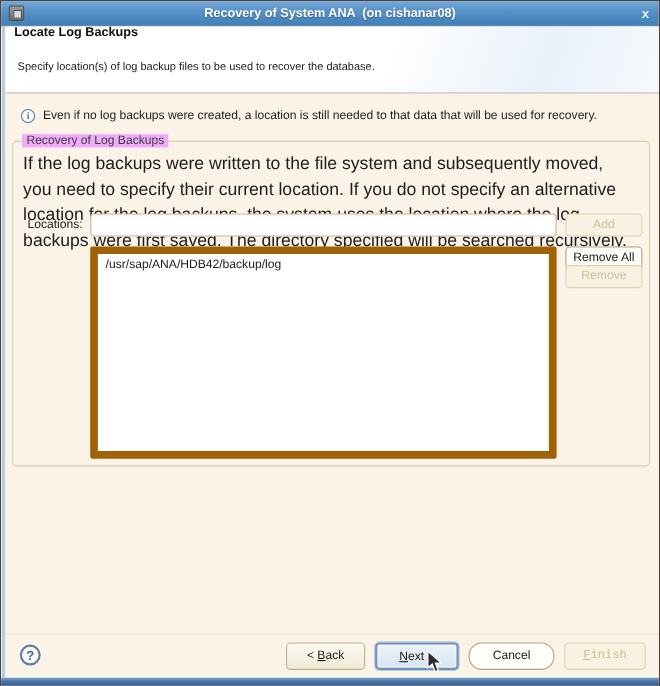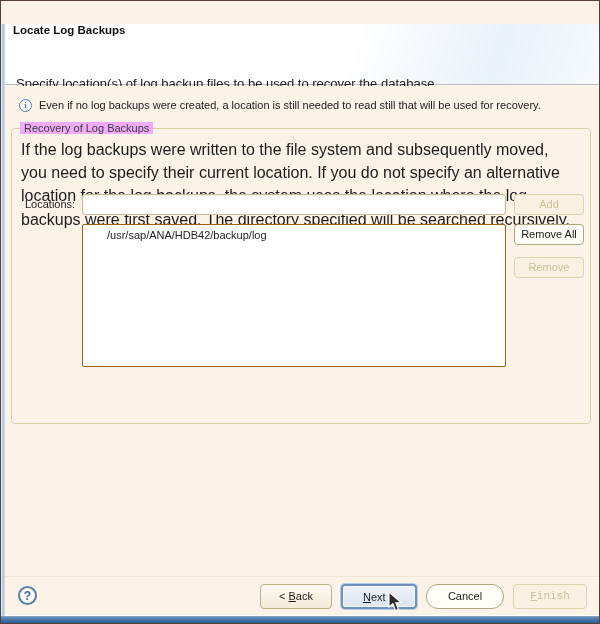--- a/index.html
+++ b/index.html
@@ -46,21 +46,21 @@
     background:linear-gradient(#8ba6bf 0%,#4a7cb0 40%,#2e5d93 100%);
   }
 
   
   .wiz-header{
     position:absolute; top:23px; left:4px; right:0; height:61px;
     background:linear-gradient(110deg,#ffffff 58%,#e9f1f9 82%,#f6fafd 100%);
     border-bottom:1px solid #bdbdbd;
   }
   .wiz-title{ position:absolute; left:8px; top:0; font-size:11.5px; font-weight:bold; color:#111; }
-  .wiz-desc{ position:absolute; left:11px; top:32px; font-size:13px; color:#1c1c1c;margin-top:20px; }
+  .wiz-desc{ position:absolute; left:11px; top:32px; font-size:10px; color:#1c1c1c; }
 
   
   .body{ position:absolute; top:85px; left:4px; right:0; bottom:47px; background:#fbf2e8; }
 
   .info-row{ position:absolute; left:14px; top:13px; right:10px; display:flex; align-items:flex-start; }
   .info-icon{
     flex:0 0 auto; width:13px; height:13px; margin-right:7px; margin-top:0;
     border:1px solid #4d7dae; border-radius:50%;
     color:#4d7dae; font-size:9px; font-weight:bold; font-family:"Liberation Serif",serif;
     text-align:center; line-height:11px; background:#fdfaf5;
@@ -80,39 +80,39 @@
     font-size:16px; line-height:1.45; color:#1c1c1c;
   }
   .loc-label{ position:absolute; left:13px; top:69px; font-size:11px; color:#1c1c1c; }
   .loc-input{
     position:absolute; left:70px; right:84px; top:65px; height:21px;
     border:1px solid #c6bc94; border-radius:3px; background:#ffffff;
     font-family:"Liberation Sans",sans-serif; font-size:11px; padding:0 5px; color:#1c1c1c;
     box-shadow:inset 0 1px 2px rgba(160,140,90,.15);
   }
   .loc-list{
-    position:absolute; left:70px; right:84px; top:95px; height:143px;
-    border:1px solid #a16207; border-radius:2px; background:#ffffff; overflow:auto;padding-left:17px;
+    position:absolute; left:70px; right:84px; top:95px; height:193px;
+    border:7px solid #a16207; border-radius:2px; background:#ffffff; overflow:auto;
   }
   .loc-item{ font-size:11px; color:#1c1c1c; padding:4px 7px; }
 
   
   .btn{
     display:inline-block; text-align:center; font-size:11px; color:#1c1c1c;
     background:linear-gradient(#fdfaf2,#f3ead7);
     border:1px solid #bcb083; border-radius:4px; cursor:default;
   }
   .btn-white{ background:#fffdf8; border-color:#b0a67f; }
   .btn[aria-disabled="true"]{
     background:#f9f1e1; border-color:#ddd3ad; color:#cbc09a;
   }
   .side-btn{ position:absolute; right:6px; width:70px; height:21px; line-height:19px; }
   .side-btn.add{ top:65px; }
   .side-btn.removeall{ top:95px; }
-  .side-btn.remove{ top:128px; }
+  .side-btn.remove{ top:112px; }
 
   
   .footer{
     position:absolute; left:4px; right:0; bottom:7px; height:40px;
     background:#fbf2e8; border-top:1px solid #efe6d5; box-shadow:0 -1px 0 #ffffff inset;
   }
   .help-btn{
     position:absolute; left:13px; top:9px; width:19px; height:19px;
     border:2px solid #5b7fa6; border-radius:50%; background:#fdfaf4;
     color:#3d699e; font-size:12px; font-weight:bold; text-align:center; line-height:16px;
@@ -130,33 +130,38 @@
   .btn-finish{ width:74px;font-family:Liberation Mono, monospace; }
 
   
   .cursor{ position:absolute; left:387px; top:591px; width:17px; height:20px; z-index:50; }
 </style>
 </head>
 <body>
 
 <div class="frame">
 
+  <div class="titlebar">
+    <span class="app-icon"></span>
+    <span class="win-title">Recovery of System ANA  (on cishanar08)</span>
+    <span class="close-btn">x</span>
+  </div>
 
   <div class="edge-left"></div>
 
   <div class="wiz-header">
     <div class="wiz-title">Locate Log Backups</div>
     <div class="wiz-desc">Specify location(s) of log backup files to be used to recover the database.</div>
   </div>
 
   <div class="body">
 
     <div class="info-row">
       <span class="info-icon">i</span>
-      <span class="info-text">Even if no log backups were created, a location is still needed to read still that will be used for recovery.</span>
+      <span class="info-text">Even if no log backups were created, a location is still needed to that data that will be used for recovery.</span>
     </div>
 
     <div class="groupbox">
       <span class="legend">Recovery of Log Backups</span>
       <div class="group-desc">If the log backups were written to the file system and subsequently moved, you need to specify their current location. If you do not specify an alternative location for the log backups, the system uses the location where the log backups were first saved. The directory specified will be searched recursively.</div>
 
       <span class="loc-label">Locations:</span>
       <input class="loc-input" type="text" value="" style="">
       <button class="btn side-btn add" aria-disabled="true">Add</button>
 

